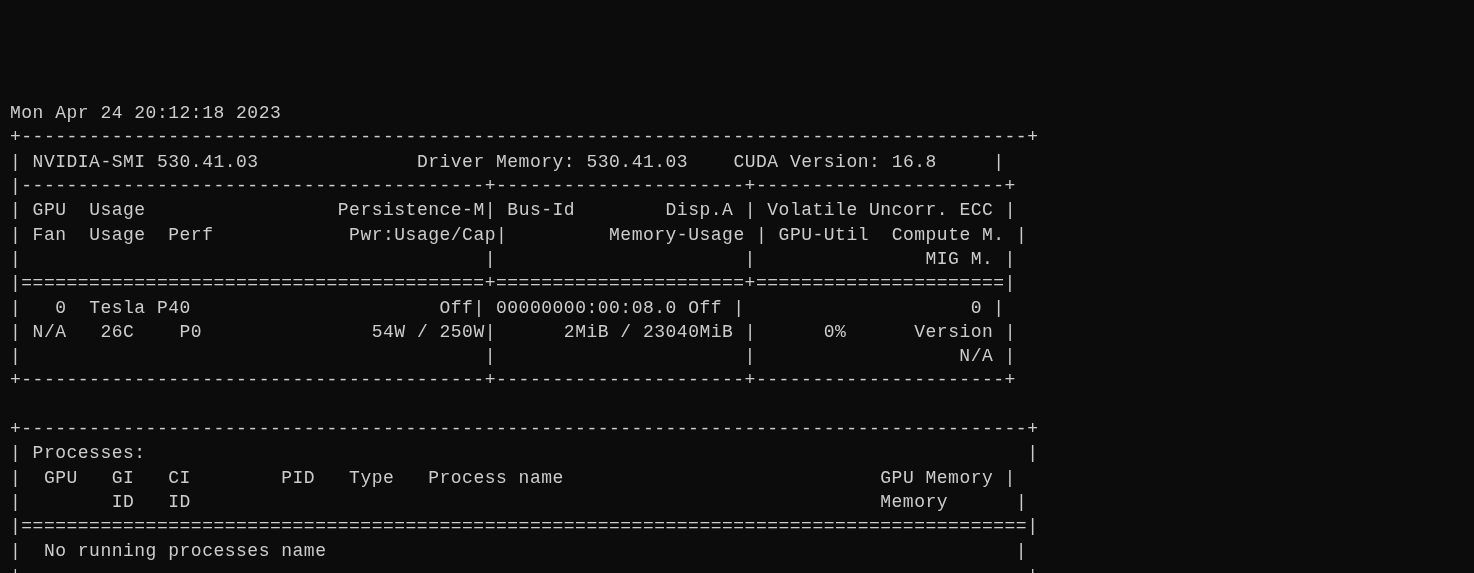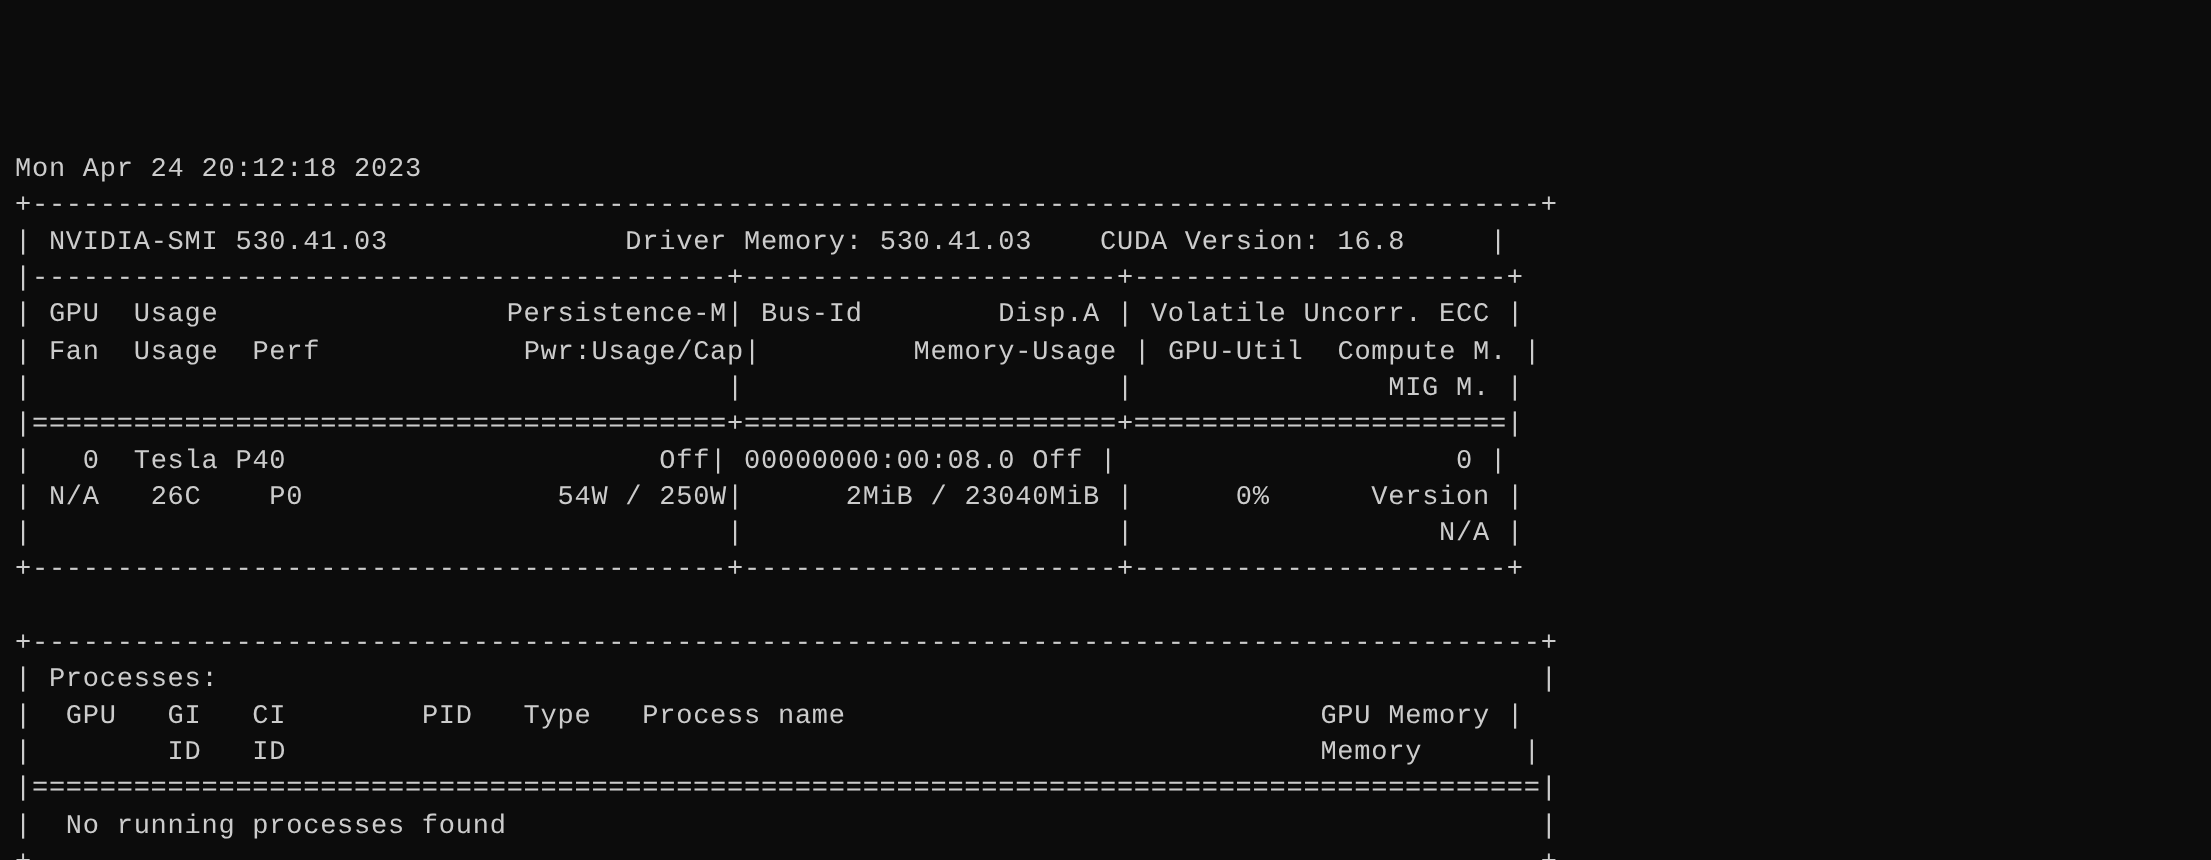--- a/index.html
+++ b/index.html
@@ -34,18 +34,18 @@
 |   <span>0</span>  <span>Tesla P40</span>                      <span>Off</span>| <span>00000000:00:08.0</span> <span>Off</span> |                    <span>0</span> |
 | <span>N/A</span>   <span>26C</span>    <span>P0</span>               <span>54W</span> / <span>250W</span>|      <span>2MiB</span> / <span>23040MiB</span> |      <span>0%</span>      <span>Version</span> |
 |                                         |                      |                  <span>N/A</span> |
 +-----------------------------------------+----------------------+----------------------+
                                                                                          
 +-----------------------------------------------------------------------------------------+
 | <span>Processes:</span>                                                                              |
 |  <span>GPU</span>   <span>GI</span>   <span>CI</span>        <span>PID</span>   <span>Type</span>   <span>Process name</span>                            <span>GPU Memory</span> |
 |        <span>ID</span>   <span>ID</span>                                                             <span>Memory</span>      |
 |=========================================================================================|
-|  <span>No running processes found</span>                                                             |
+|  <span>No running processes name</span>                                                             |
 +-----------------------------------------------------------------------------------------+
  </div>
 
 
 
 
 </body></html>

